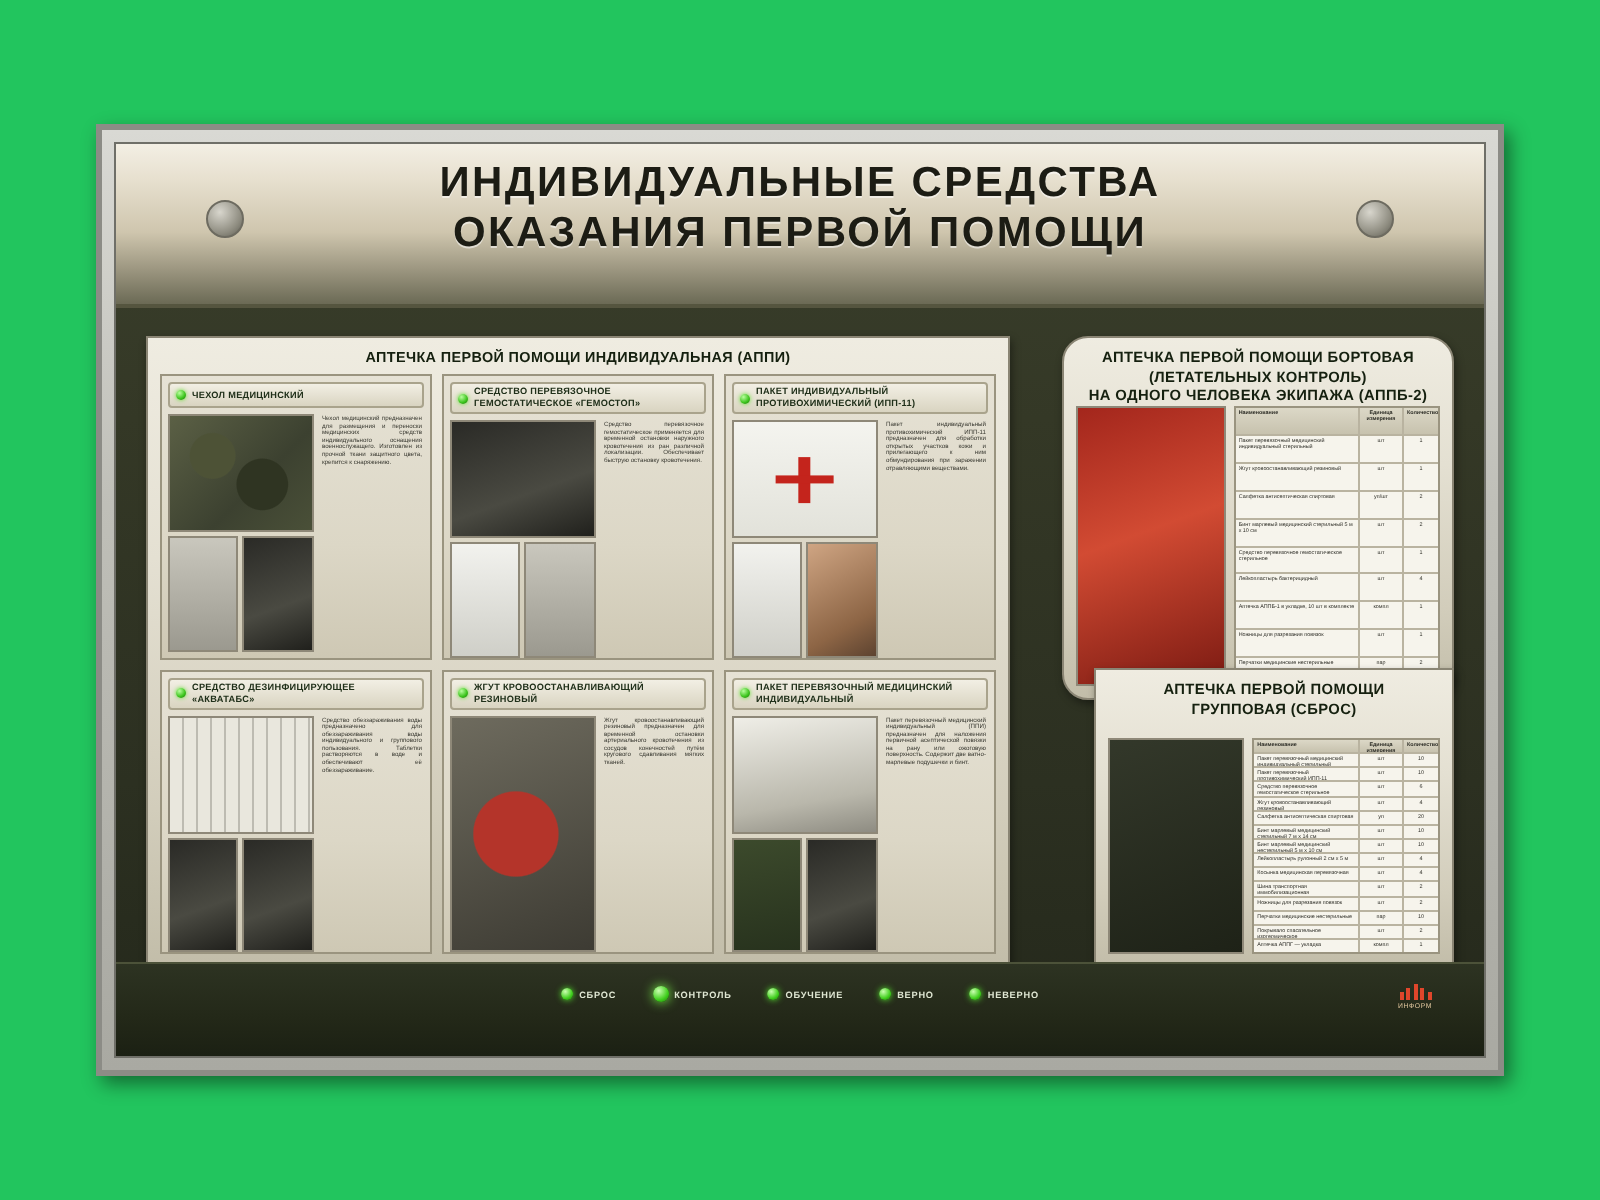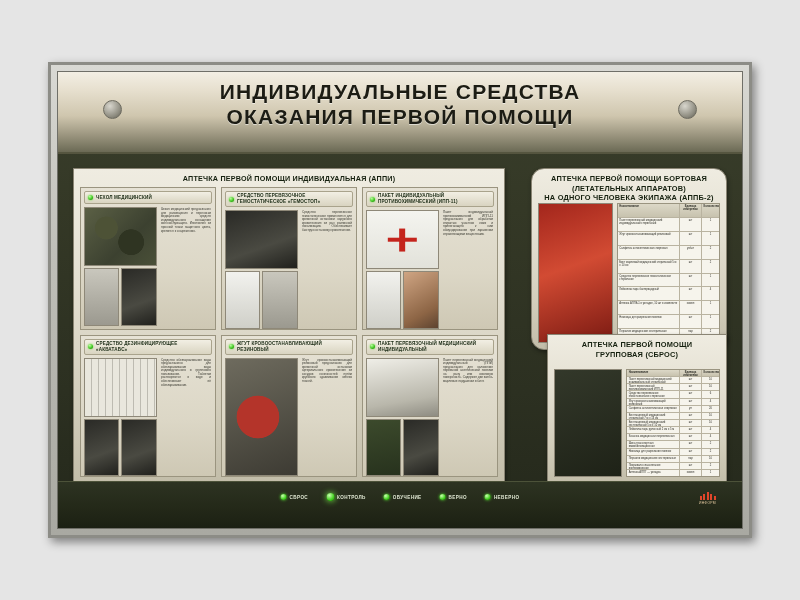--- a/index.html
+++ b/index.html
@@ -1,18 +1,18 @@
 <!DOCTYPE html>
 <html><head>
 <meta charset="utf-8">
 <style>
   html,body{margin:0;padding:0;background:#ffffff;}
   body{width:800px;height:600px;font-family:"Liberation Sans",sans-serif;overflow:hidden;}
 
-  .stage{position:relative;width:800px;height:600px;background:#e5e5e5;}
+  .stage{position:relative;width:800px;height:600px;background:#22c55e;}
 
   
   .board{
     position:absolute;left:48px;top:62px;width:704px;height:476px;
     background:linear-gradient(180deg,#d9d9d4 0%,#bfbfb8 40%,#a9a9a2 100%);
     border:3px solid #8c8c86;
     box-shadow:3px 4px 9px rgba(0,0,0,.45);
     box-sizing:border-box;
   }
   .board-inner{
@@ -298,21 +298,21 @@
                 <div class="txt-col">Пакет перевязочный медицинский индивидуальный (ППИ) предназначен для наложения первичной асептической повязки на рану или ожоговую поверхность. Содержит две ватно-марлевые подушечки и бинт.</div>
               </div>
             </div>
 
           </div>
         </div>
 
         <div class="panel panel-rt">
           <div class="panel-title">
             <span>АПТЕЧКА ПЕРВОЙ ПОМОЩИ БОРТОВАЯ</span><br>
-            <span>(ЛЕТАТЕЛЬНЫХ АППАРАТОВ)</span><br>
+            <span>(ЛЕТАТЕЛЬНЫХ КОНТРОЛЬ)</span><br>
             <span>НА ОДНОГО ЧЕЛОВЕКА ЭКИПАЖА (АППБ-2)</span>
           </div>
           <div class="rt-body">
             <div class="rt-photo red"></div>
             <div class="rt-table">
               <div class="r hd">
                 <div class="c c1">Наименование</div>
                 <div class="c c2">Единица измерения</div>
                 <div class="c c3">Количество</div>
               </div>

